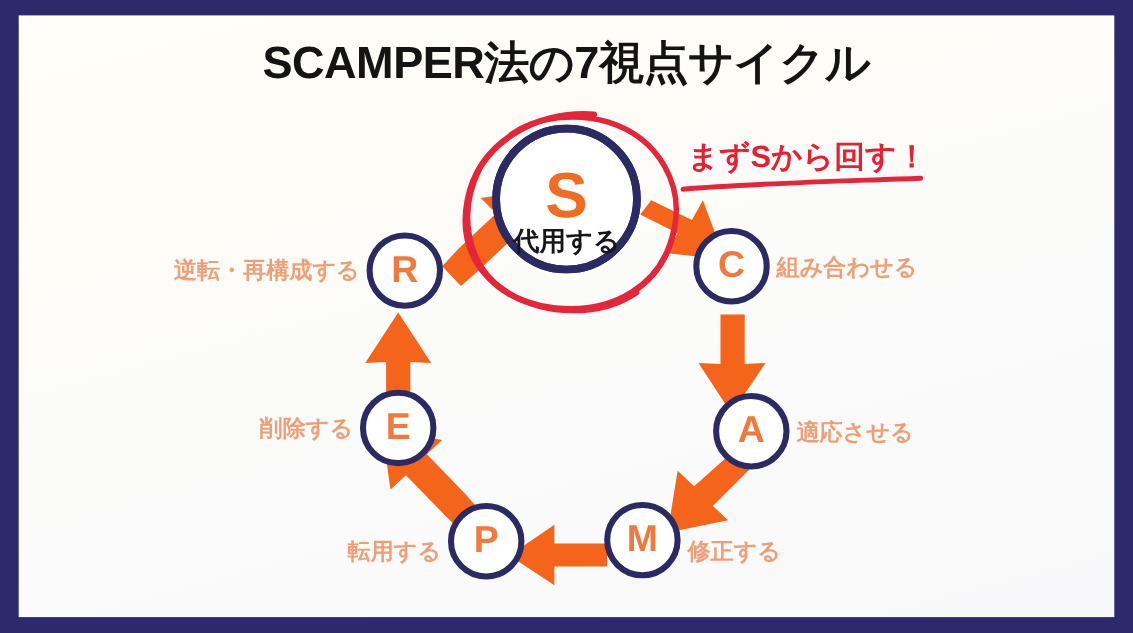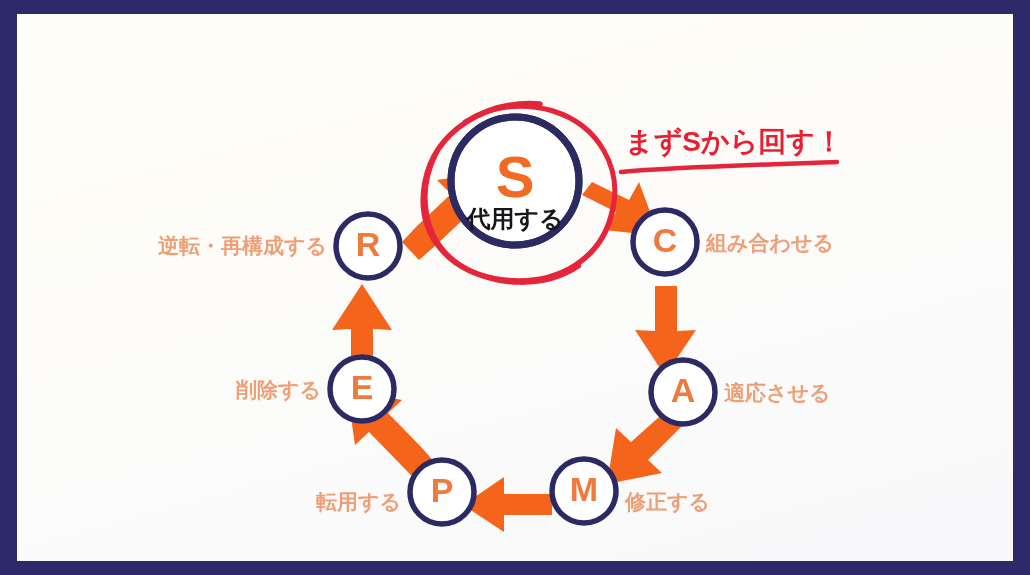--- a/index.html
+++ b/index.html
@@ -75,20 +75,21 @@
   }
   .ring { fill: #ffffff; stroke: #2b2a62; }
   .arrow { fill: #f4641b; }
 </style>
 </head>
 <body>
 
 <div id="frame">
   <div id="canvas">
 
+    <div id="title">SCAMPER法の7視点サイクル</div>
 
     <svg id="diagram" viewBox="0 0 996 547">
       <defs>
         <clipPath id="clipS">
           <circle cx="498" cy="167" r="64"></circle>
         </clipPath>
       </defs>
 
       <g>
         <path class="arrow" d="M 575 168 L 612 186 L 622 168 L 642 222 L 588 216 L 599 198 L 565 181 Z"></path>

